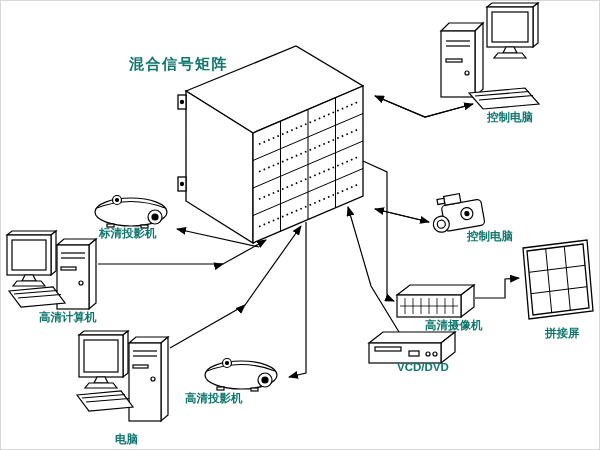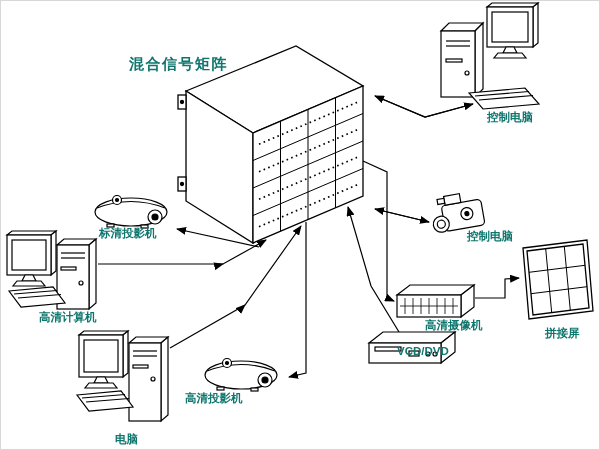--- a/index.html
+++ b/index.html
@@ -202,18 +202,18 @@
       </g>
     </g>
   </svg>
 
   <div class="lbl title" style="left:128px; top:57px;">混合信号矩阵</div>
   <div class="lbl" style="left:486px; top:110px;">控制电脑</div>
   <div class="lbl" style="left:98px; top:226px;">标清投影机</div>
   <div class="lbl" style="left:38px; top:310px;text-align:center;">高清计算机</div>
   <div class="lbl" style="left:114px; top:424px;margin-top:8px;">电脑</div>
   <div class="lbl" style="left:184px; top:391px;">高清投影机</div>
-  <div class="lbl" style="left:396px; top:344px;">VCD/DVD</div>
+  <div class="lbl" style="left:396px; top:360px;">VCD/DVD</div>
   <div class="lbl" style="left:424px; top:318px;">高清摄像机</div>
   <div class="lbl" style="left:466px; top:229px;">控制电脑</div>
   <div class="lbl" style="left:544px; top:326px;">拼接屏</div>
 
 </div>
 
 </body></html>

